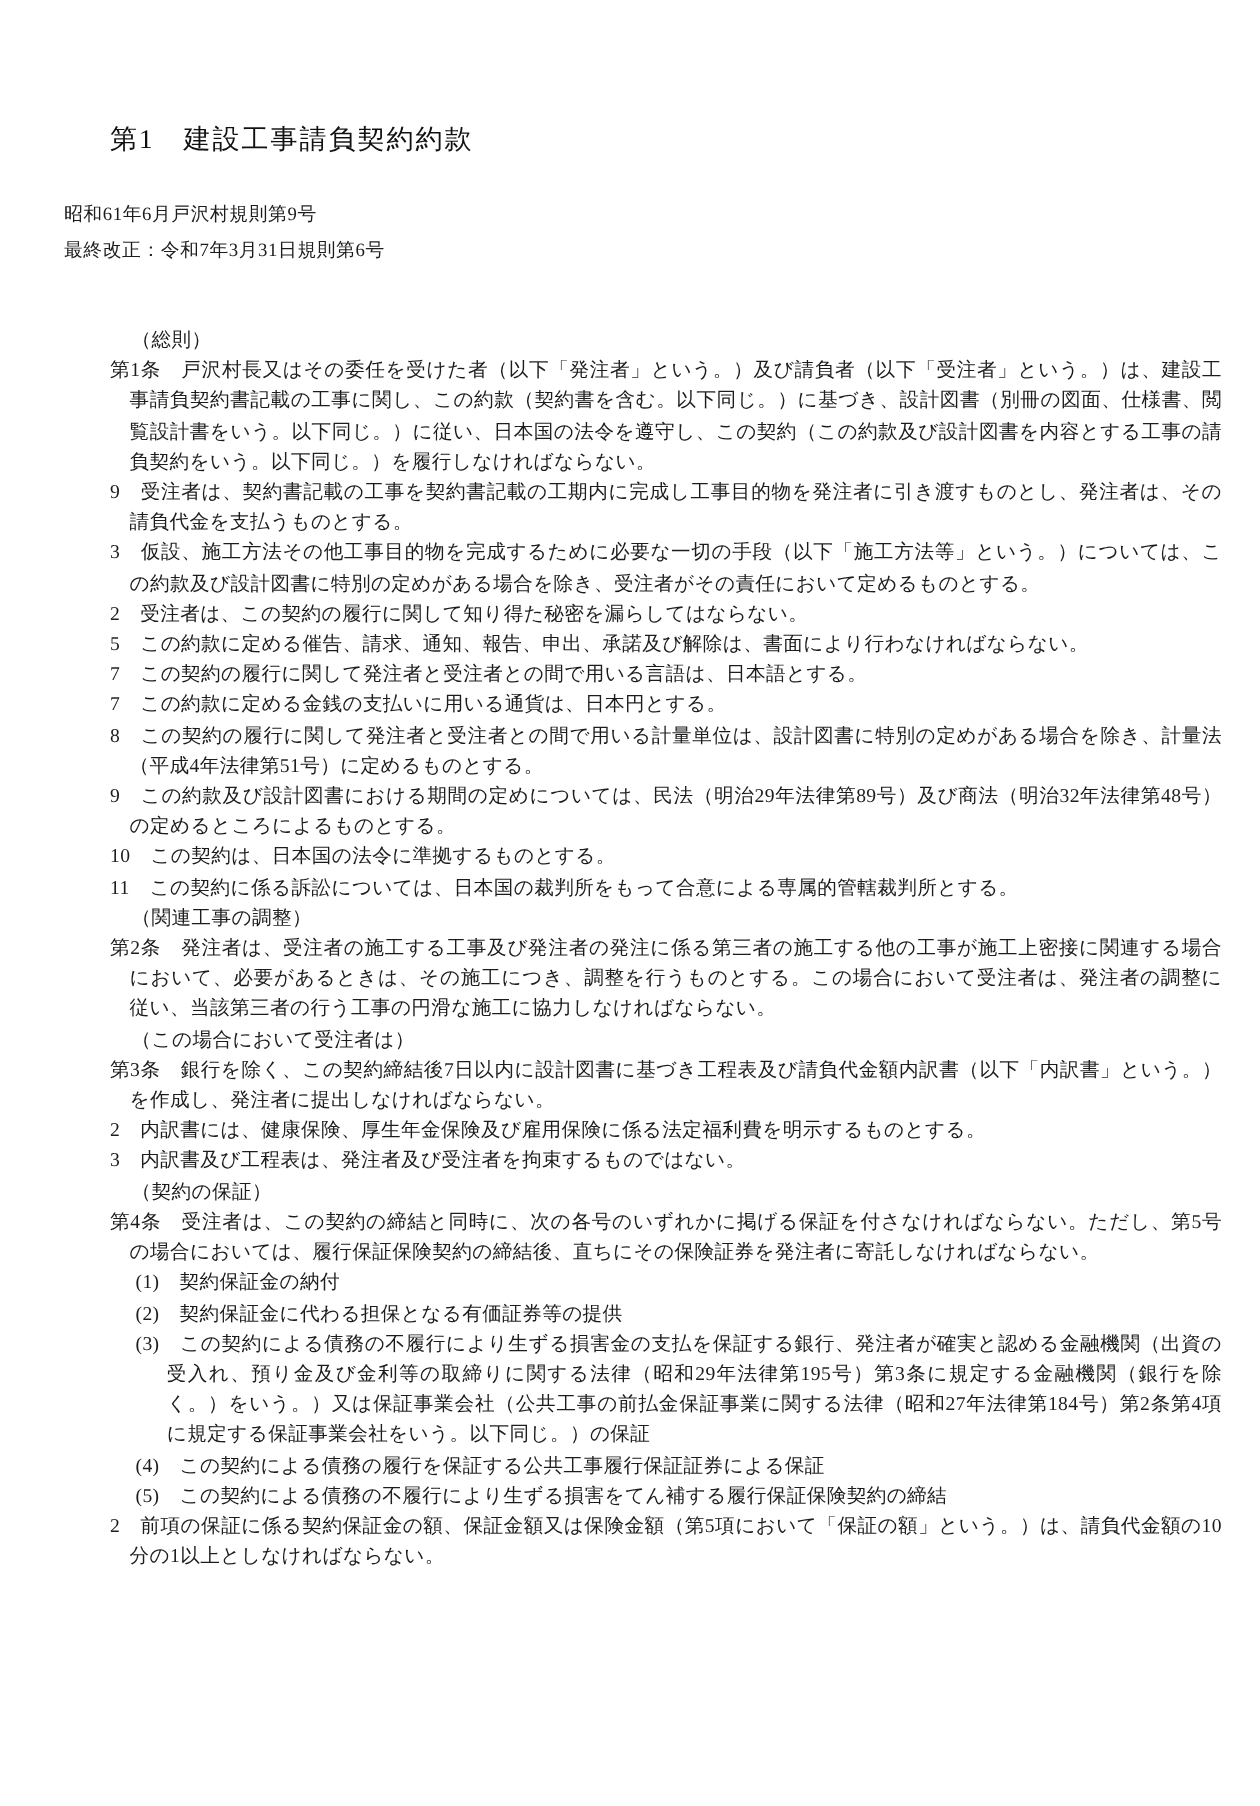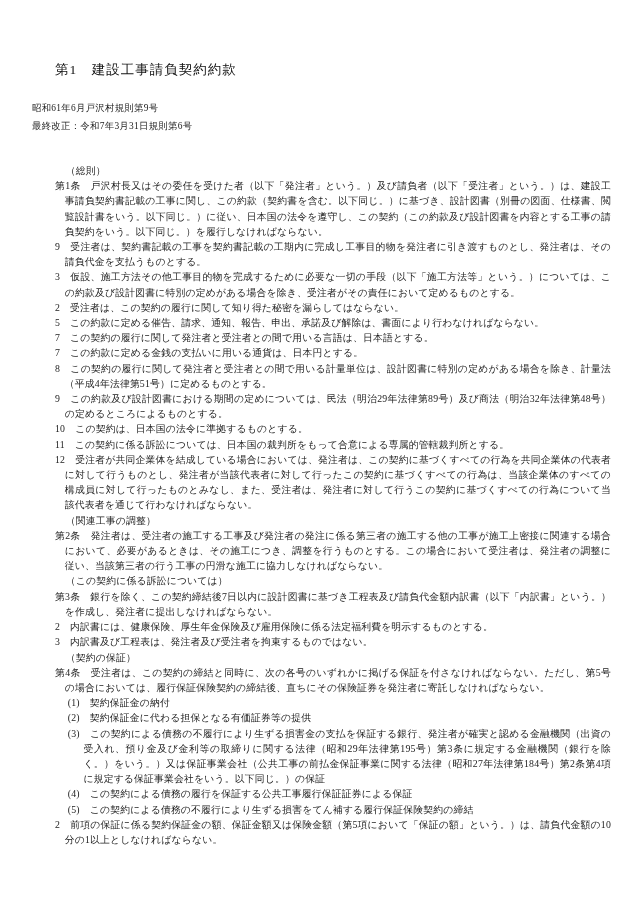--- a/index.html
+++ b/index.html
@@ -71,24 +71,23 @@
       <div class="line article">9　受注者は、契約書記載の工事を契約書記載の工期内に完成し工事目的物を発注者に引き渡すものとし、発注者は、その請負代金を支払うものとする。</div>
       <div class="line article">3　仮設、施工方法その他工事目的物を完成するために必要な一切の手段（以下「施工方法等」という。）については、この約款及び設計図書に特別の定めがある場合を除き、受注者がその責任において定めるものとする。</div>
       <div class="line article">2　受注者は、この契約の履行に関して知り得た秘密を漏らしてはならない。</div>
       <div class="line article">5　この約款に定める催告、請求、通知、報告、申出、承諾及び解除は、書面により行わなければならない。</div>
       <div class="line article">7　この契約の履行に関して発注者と受注者との間で用いる言語は、日本語とする。</div>
       <div class="line article">7　この約款に定める金銭の支払いに用いる通貨は、日本円とする。</div>
       <div class="line article">8　この契約の履行に関して発注者と受注者との間で用いる計量単位は、設計図書に特別の定めがある場合を除き、計量法（平成4年法律第51号）に定めるものとする。</div>
       <div class="line article">9　この約款及び設計図書における期間の定めについては、民法（明治29年法律第89号）及び商法（明治32年法律第48号）の定めるところによるものとする。</div>
       <div class="line article">10　この契約は、日本国の法令に準拠するものとする。</div>
       <div class="line article">11　この契約に係る訴訟については、日本国の裁判所をもって合意による専属的管轄裁判所とする。</div>
-      <div class="line article">12　受注者が共同企業体を結成している場合においては、発注者は、この契約に基づくすべての行為を共同企業体の代表者に対して行うものとし、発注者が当該代表者に対して行ったこの契約に基づくすべての行為は、当該企業体のすべての構成員に対して行ったものとみなし、また、受注者は、発注者に対して行うこの契約に基づくすべての行為について当該代表者を通じて行わなければならない。</div>
       <div class="line heading">（関連工事の調整）</div>
       <div class="line article">第2条　発注者は、受注者の施工する工事及び発注者の発注に係る第三者の施工する他の工事が施工上密接に関連する場合において、必要があるときは、その施工につき、調整を行うものとする。この場合において受注者は、発注者の調整に従い、当該第三者の行う工事の円滑な施工に協力しなければならない。</div>
-      <div class="line heading">（この契約に係る訴訟については）</div>
+      <div class="line heading">（この場合において受注者は）</div>
       <div class="line article">第3条　銀行を除く、この契約締結後7日以内に設計図書に基づき工程表及び請負代金額内訳書（以下「内訳書」という。）を作成し、発注者に提出しなければならない。</div>
       <div class="line article">2　内訳書には、健康保険、厚生年金保険及び雇用保険に係る法定福利費を明示するものとする。</div>
       <div class="line article">3　内訳書及び工程表は、発注者及び受注者を拘束するものではない。</div>
       <div class="line heading">（契約の保証）</div>
       <div class="line article">第4条　受注者は、この契約の締結と同時に、次の各号のいずれかに掲げる保証を付さなければならない。ただし、第5号の場合においては、履行保証保険契約の締結後、直ちにその保険証券を発注者に寄託しなければならない。</div>
       <div class="line item">(1)　契約保証金の納付</div>
       <div class="line item">(2)　契約保証金に代わる担保となる有価証券等の提供</div>
       <div class="line item">(3)　この契約による債務の不履行により生ずる損害金の支払を保証する銀行、発注者が確実と認める金融機関（出資の受入れ、預り金及び金利等の取締りに関する法律（昭和29年法律第195号）第3条に規定する金融機関（銀行を除く。）をいう。）又は保証事業会社（公共工事の前払金保証事業に関する法律（昭和27年法律第184号）第2条第4項に規定する保証事業会社をいう。以下同じ。）の保証</div>
       <div class="line item">(4)　この契約による債務の履行を保証する公共工事履行保証証券による保証</div>
       <div class="line item">(5)　この契約による債務の不履行により生ずる損害をてん補する履行保証保険契約の締結</div>

